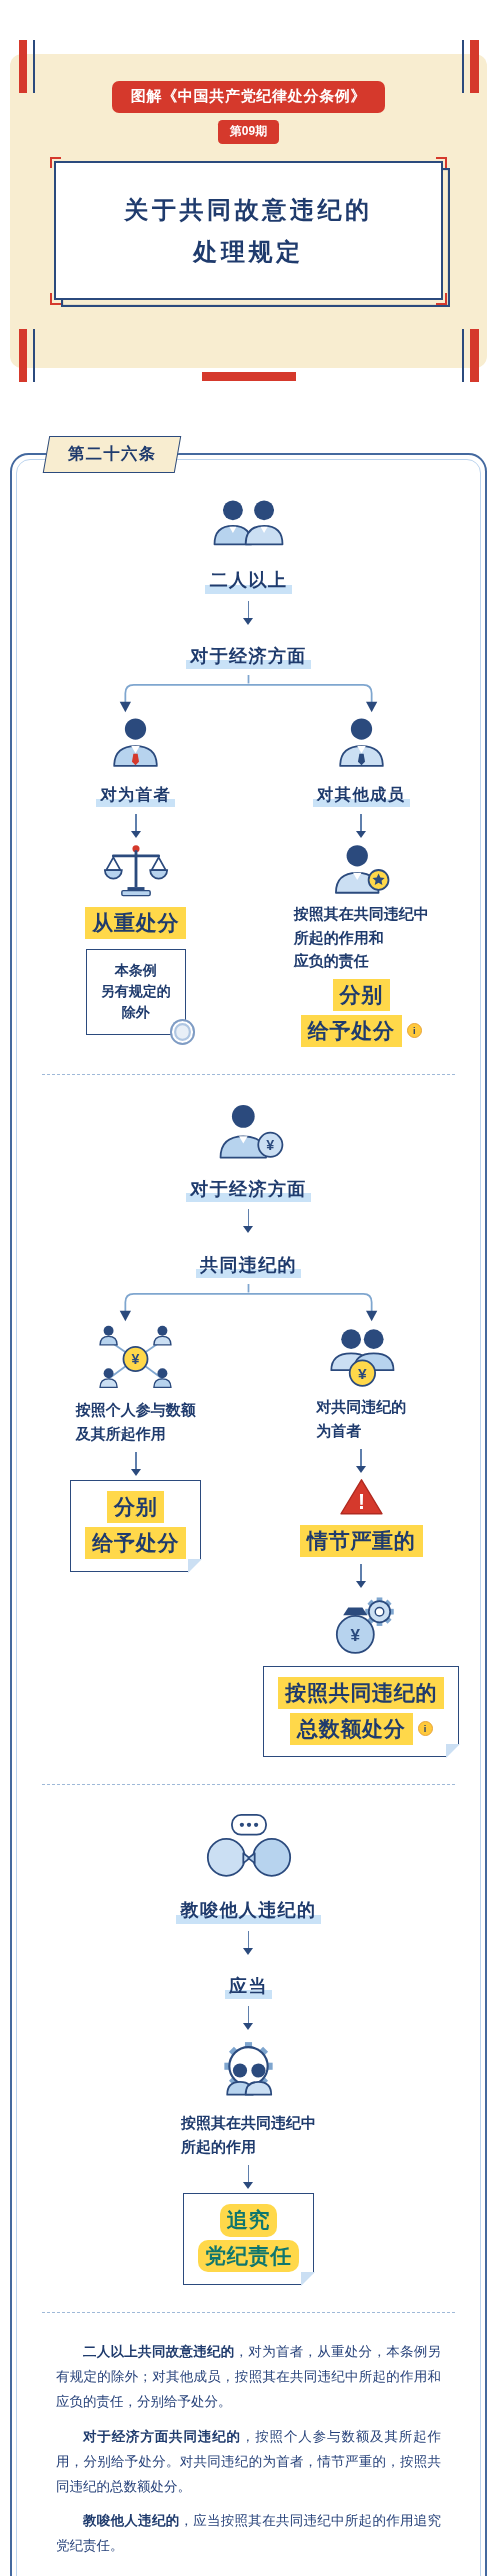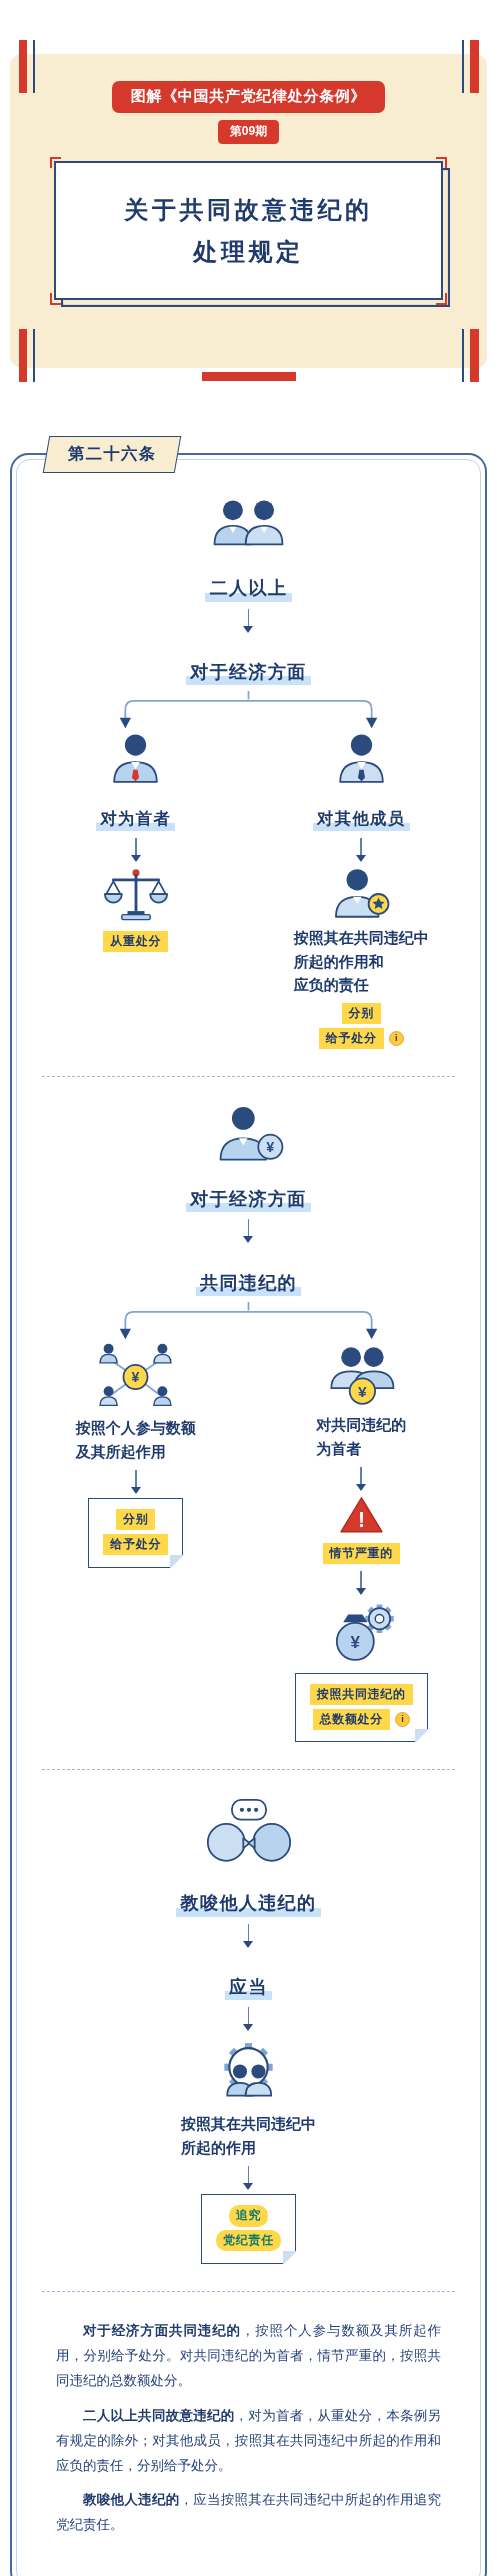--- a/index.html
+++ b/index.html
@@ -118,21 +118,21 @@
 
   
   .flow { display: flex; flex-direction: column; align-items: center; }
   .lbl {
     font-weight: bold;
     font-size: 18px;
     color: #1F3B6D;
     letter-spacing: 1.4px;
     padding: 0 4.3px 1.4px;
     background: linear-gradient(to top, #C9E2F7 36%, rgba(201,226,247,0) 36%);
-    margin-top: 23px;
+    margin-top: 15px;
   }
   .lbl.sm { font-size: 16.3px; }
   .plain-text {
     font-weight: bold;
     font-size: 15px;
     color: #1F3B6D;
     line-height: 1.55;
     white-space: pre-line;
     text-align: left;
     margin-top: 5.7px;
@@ -152,21 +152,21 @@
     border-top: 7.8px solid #2B4A7D;
     border-bottom: 0;
   }
   .branches { display: flex; width: 100%; margin-top: 2.8px; gap: 12px; }
   .branch { width: 50%; padding: 0 5.7px; display: flex; flex-direction: column; align-items: center; }
   .ylabel {
     display: inline-block;
     background: #FFD84A;
     color: #1F3B6D;
     font-weight: bold;
-    font-size: 12px;
+    font-size: 21px;
     letter-spacing: 0.7px;
     padding: 2.1px 7px;
     margin-top: 7px;
   }
   .ystack { display: flex; flex-direction: column; align-items: center; gap: 3.6px; margin-top: 7px; }
   .yrow { display: flex; align-items: center; }
   .red-text { color: #0f766e; border-radius: 10px; }
   .info-icon {
     display: inline-flex;
     align-items: center;
@@ -310,20 +310,27 @@
           <rect x="46" y="10" width="4" height="52" fill="#2B4A7D"></rect>
           <rect x="14" y="16" width="68" height="4" rx="2" fill="#2B4A7D"></rect>
           <path d="M16 20 L6 38 h20 z" fill="none" stroke="#2B4A7D" stroke-width="2.5" stroke-linejoin="round"></path>
           <path d="M4 38 a12 12 0 0 0 24 0 z" fill="#B7D3EE" stroke="#2B4A7D" stroke-width="2.5"></path>
           <path d="M80 20 L70 38 h20 z" fill="none" stroke="#2B4A7D" stroke-width="2.5" stroke-linejoin="round"></path>
           <path d="M68 38 a12 12 0 0 0 24 0 z" fill="#B7D3EE" stroke="#2B4A7D" stroke-width="2.5"></path>
           <rect x="36" y="62" width="24" height="5" fill="#2B4A7D"></rect>
           <rect x="28" y="67" width="40" height="7" rx="2" fill="#B7D3EE" stroke="#2B4A7D" stroke-width="2"></rect>
         </svg>
         <span class="ylabel">从重处分</span>
+        <div class="note-box">
+          <div class="note-text">本条例
+另有规定的
+除外</div>
+          <span class="fold"></span>
+          <span class="stamp"></span>
+        </div>
       </div>
 
       <div class="branch">
         <svg width="61" height="53" viewBox="0 0 86 74">
           <circle cx="43" cy="18" r="15" fill="#2B4A7D"></circle>
           <path d="M13 70 q0 -28 30 -28 q30 0 30 28 z" fill="#CBDFF3" stroke="#2B4A7D" stroke-width="2.5" stroke-linejoin="round"></path>
           <path d="M37 42 l6 10 6 -10 z" fill="#fff"></path>
           <path d="M40 53 h6 l2 11 -5 5 -5 -5 z" fill="#2B4A7D"></path>
         </svg>
         <span class="lbl sm">对其他成员</span>
@@ -498,21 +505,21 @@
         <span class="ylabel red-text" style="margin-top:0">追究</span>
         <span class="ylabel red-text" style="margin-top:0">党纪责任</span>
       </div>
       <span class="fold"></span>
     </div>
   </div>
 
   <div class="divider"></div>
 
   <div class="summary">
+    <p><b>二人以上共同故意违纪的</b><span>，对为首者，从重处分，本条例另有规定的除外；对其他成员，按照其在共同违纪中所起的作用和应负的责任，分别给予处分。</span></p>
     <p><b>对于经济方面共同违纪的</b><span>，按照个人参与数额及其所起作用，分别给予处分。对共同违纪的为首者，情节严重的，按照共同违纪的总数额处分。</span></p>
-    <p><b>二人以上共同故意违纪的</b><span>，对为首者，从重处分，本条例另有规定的除外；对其他成员，按照其在共同违纪中所起的作用和应负的责任，分别给予处分。</span></p>
     <p><b>教唆他人违纪的</b><span>，应当按照其在共同违纪中所起的作用追究党纪责任。</span></p>
   </div>
 
 </div>
 
 <div class="footer">中央纪委国家监委网站 制作</div>
 
 
 </body></html>

